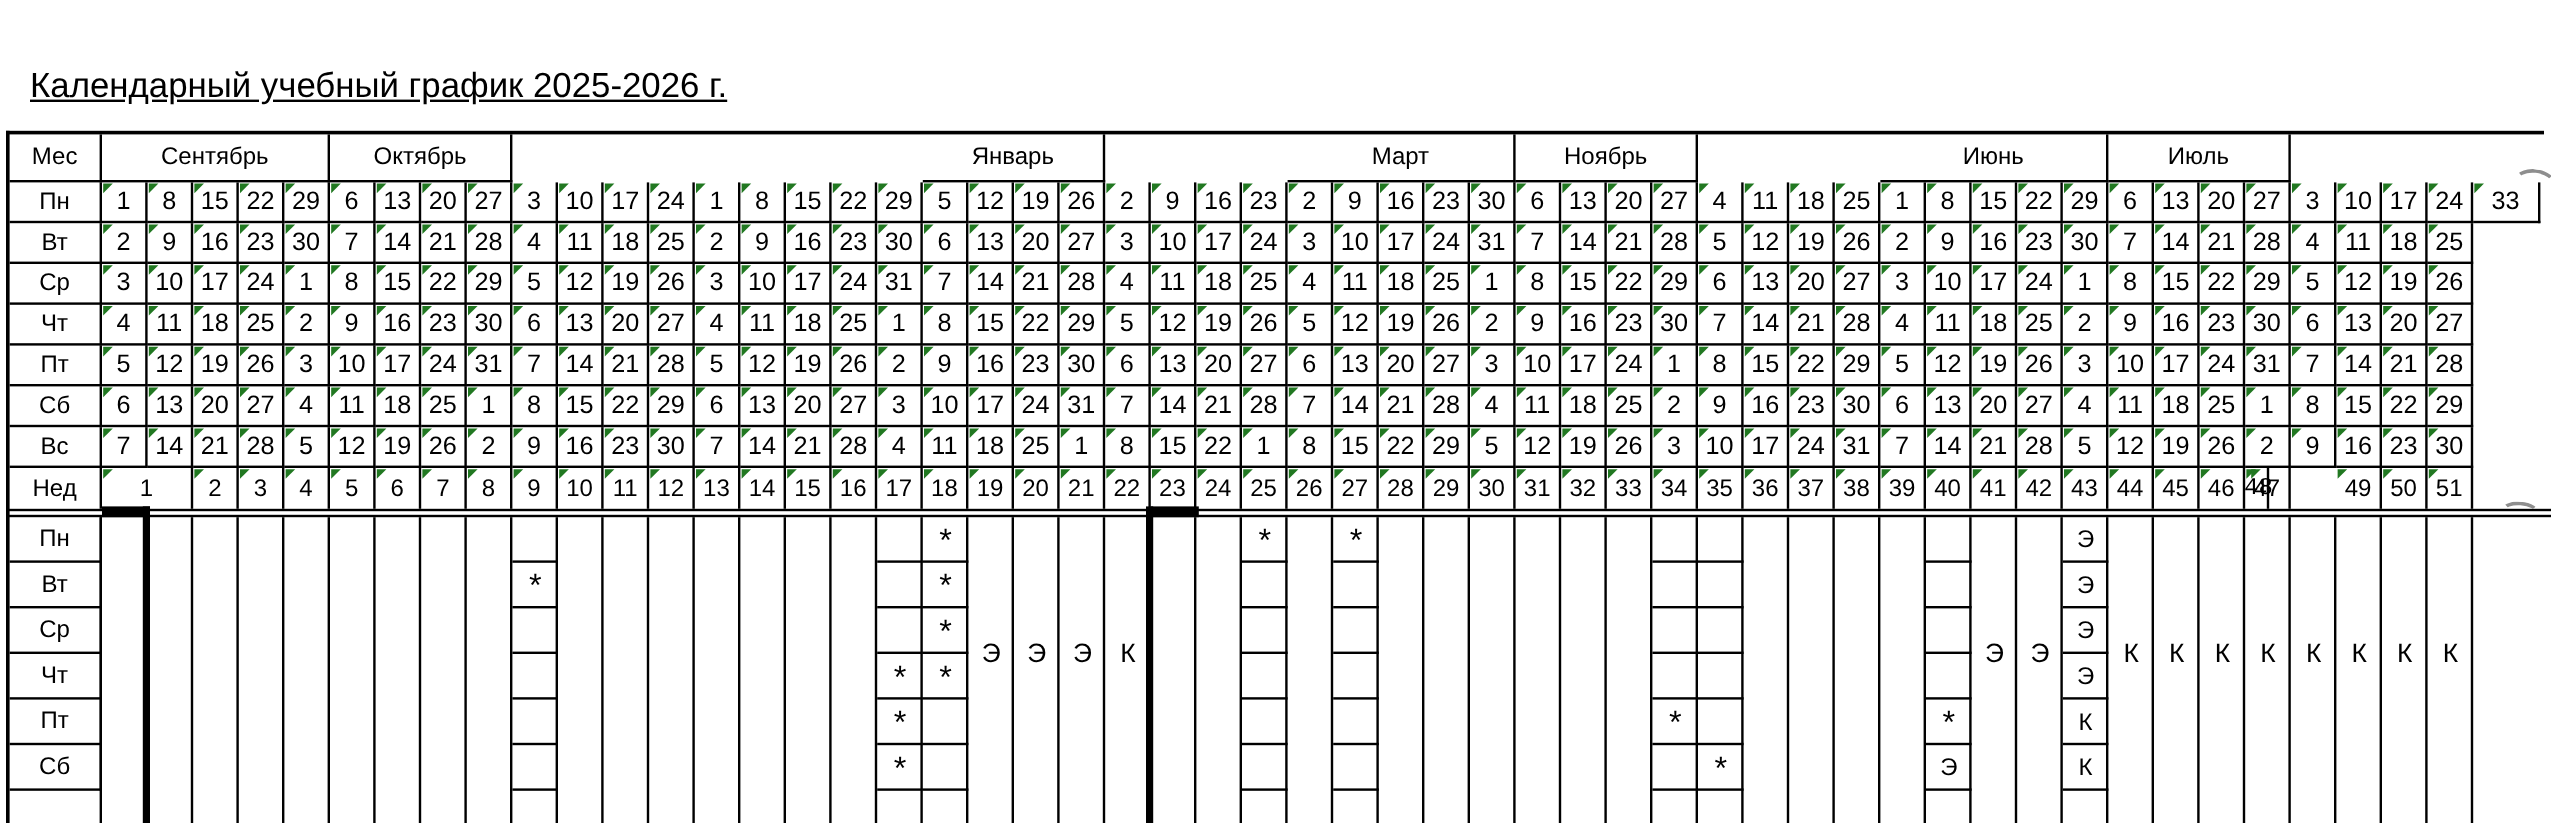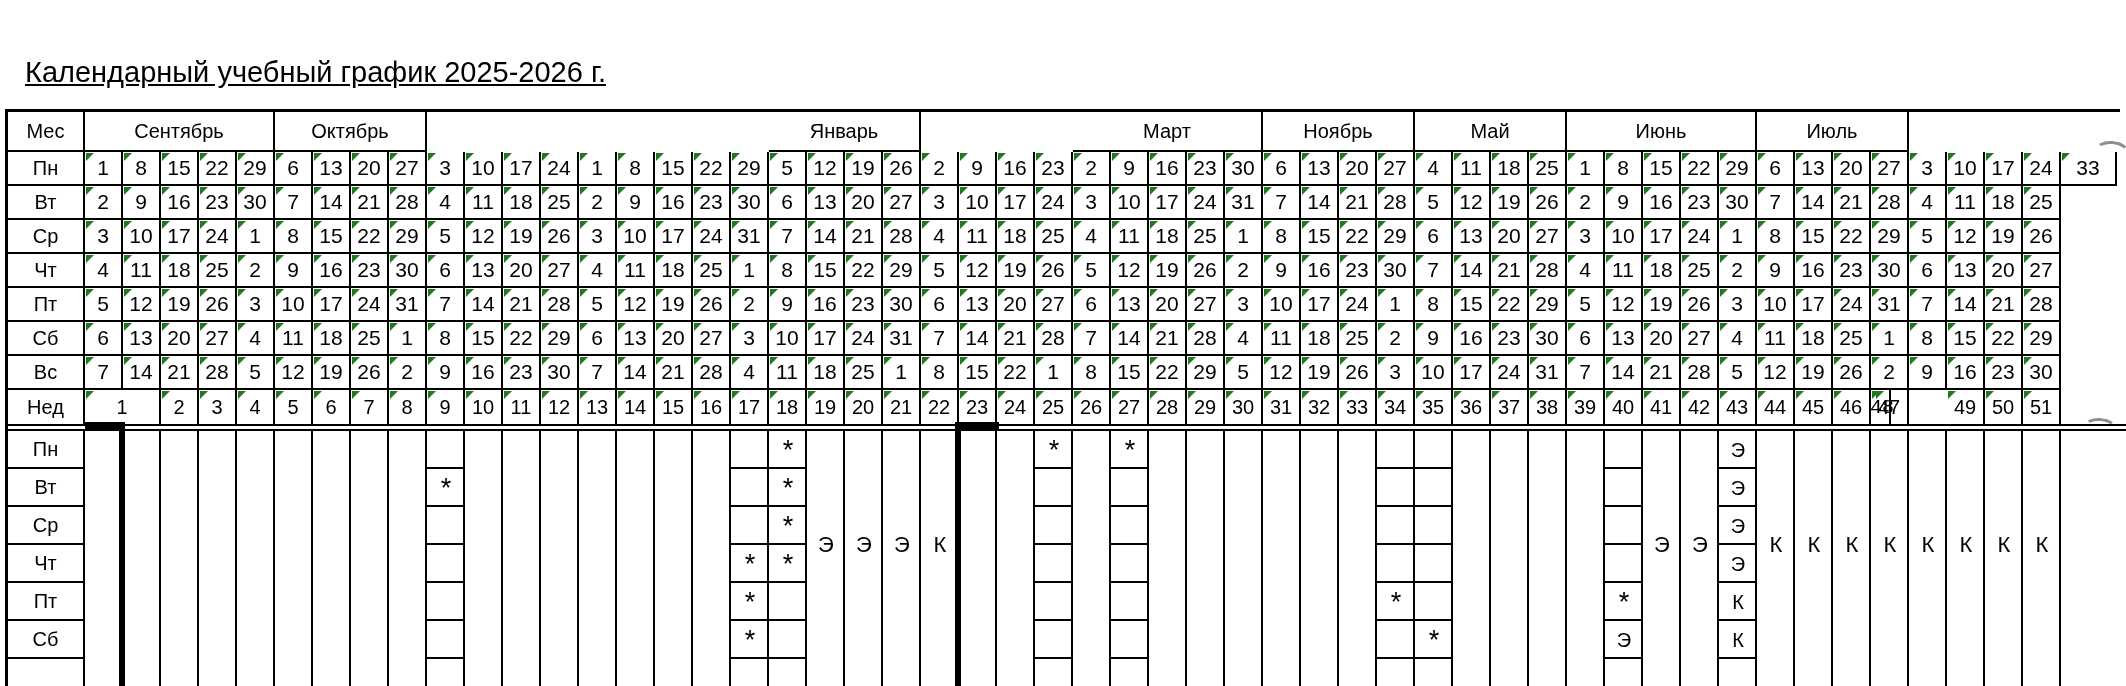--- a/index.html
+++ b/index.html
@@ -30,21 +30,20 @@
   <div id="page-title">Календарный учебный график 2025-2026 г.</div>
   <div id="cal-table">
       <div class="hline" style="left: -3px; top: -3px; width: 2115px; height: 3px;"></div>
       <div class="vline" style="left: -3px; top: -3px; width: 3px; height: 577px;"></div>
       <div class="cell lbl" style="left: 0px; top: 0px; width: 77px; height: 40px;">Мес</div>
       <div class="cell mhead" style="left: 77px; top: 0px; width: 190px; height: 40px;">Сентябрь</div>
       <div class="cell mhead" style="left: 267px; top: 0px; width: 152px; height: 40px;">Октябрь</div>
       <div class="cell mhead" style="left: 761px; top: 0px; width: 152px; height: 40px;">Январь</div>
       <div class="cell mhead" style="left: 1065px; top: 0px; width: 190px; height: 40px;">Март</div>
       <div class="cell mhead" style="left: 1255px; top: 0px; width: 152px; height: 40px;">Ноябрь</div>
-      <div class="cell mhead" style="left: 1407px; top: 0px; width: 152px; height: 40px;">Май</div>
       <div class="cell mhead" style="left: 1559px; top: 0px; width: 190px; height: 40px;">Июнь</div>
       <div class="cell mhead" style="left: 1749px; top: 0px; width: 152px; height: 40px;">Июль</div>
       <div class="cell lbl" style="left: 0px; top: 40px; width: 77px; height: 34px;">Пн</div>
       <div class="cell" style="left: 77px; top: 40px; width: 38px; height: 34px;">1<div class="corner" style="border-top-color: rgb(33, 120, 33);"></div></div>
       <div class="cell" style="left: 115px; top: 40px; width: 38px; height: 34px;">8<div class="corner" style="border-top-color: rgb(33, 120, 33);"></div></div>
       <div class="cell" style="left: 153px; top: 40px; width: 38px; height: 34px;">15<div class="corner" style="border-top-color: rgb(33, 120, 33);"></div></div>
       <div class="cell" style="left: 191px; top: 40px; width: 38px; height: 34px;">22<div class="corner" style="border-top-color: rgb(33, 120, 33);"></div></div>
       <div class="cell" style="left: 229px; top: 40px; width: 38px; height: 34px;">29<div class="corner" style="border-top-color: rgb(33, 120, 33);"></div></div>
       <div class="cell" style="left: 267px; top: 40px; width: 38px; height: 34px;">6<div class="corner" style="border-top-color: rgb(33, 120, 33);"></div></div>
       <div class="cell" style="left: 305px; top: 40px; width: 38px; height: 34px;">13<div class="corner" style="border-top-color: rgb(33, 120, 33);"></div></div>

